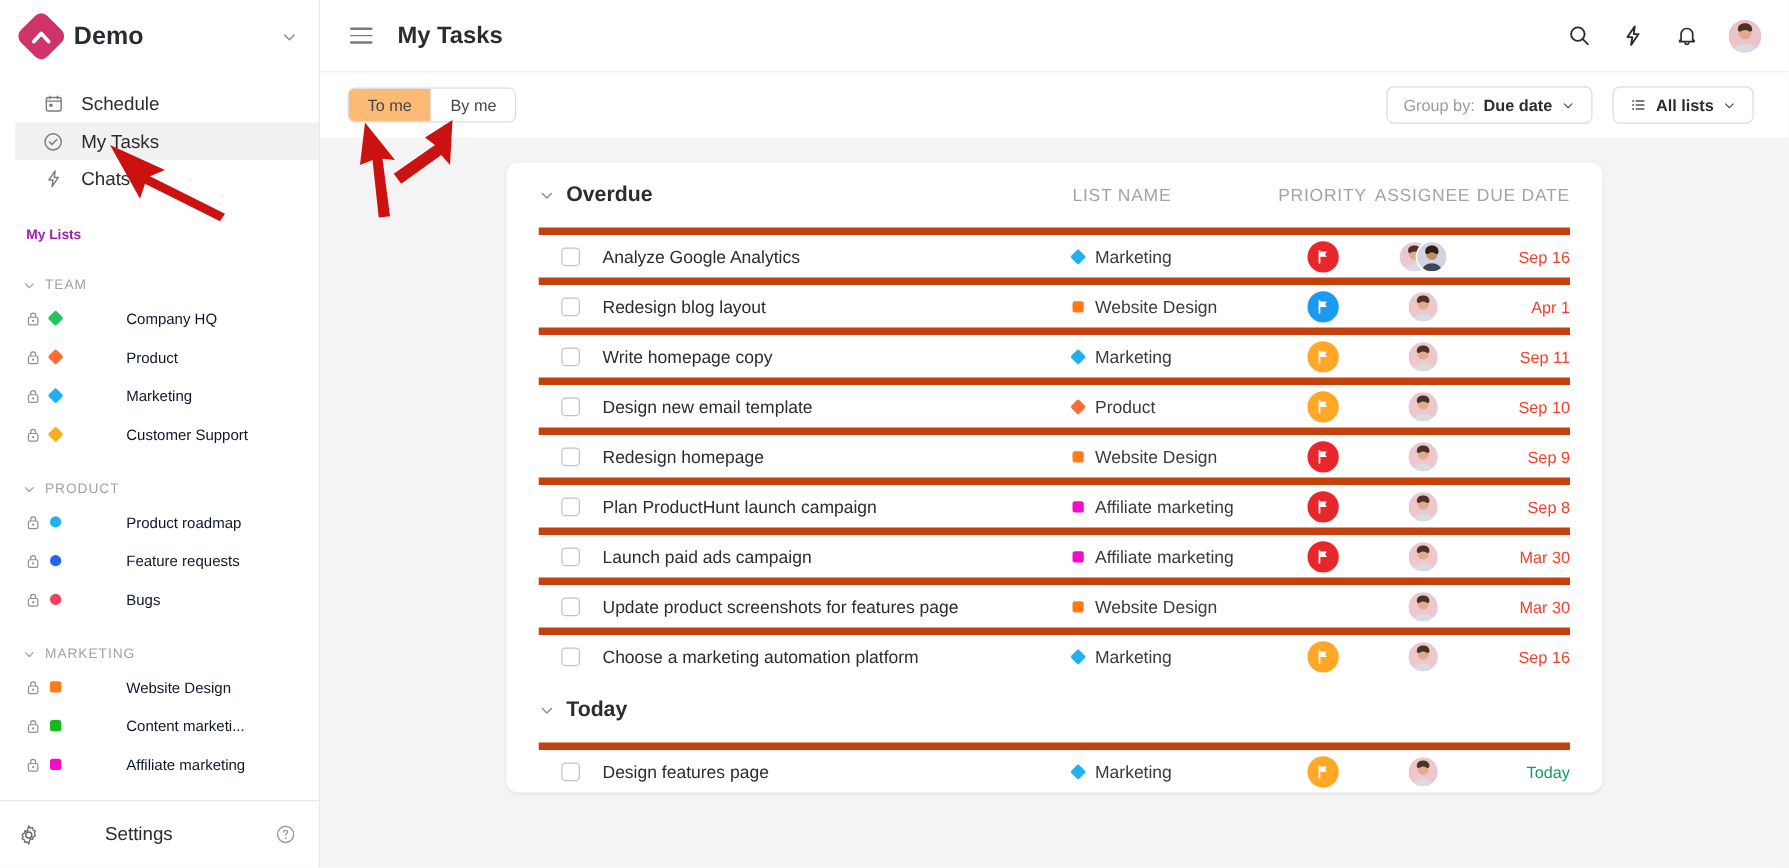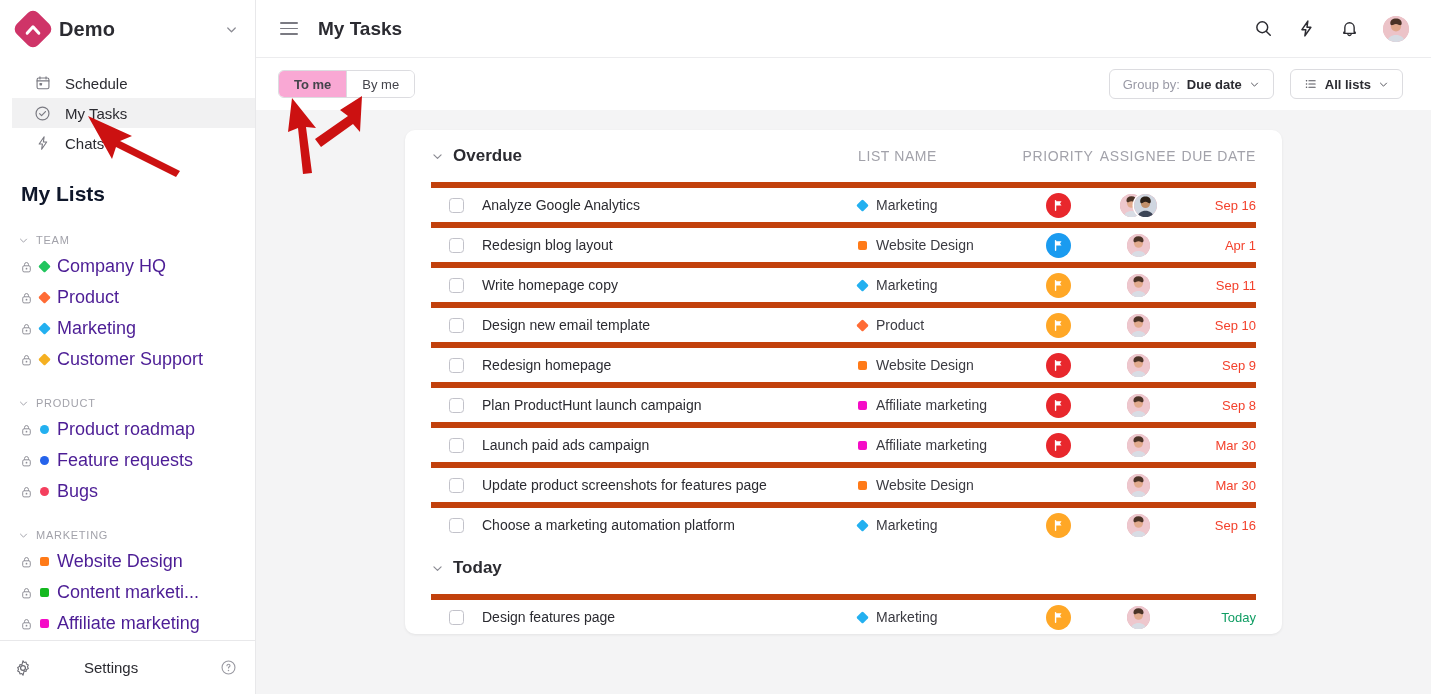--- a/index.html
+++ b/index.html
@@ -36,40 +36,40 @@
   .nav { padding-top: 10px; padding-left: 12px; }
   .nav-item {
     height: 30px; display: flex; align-items: center;
     padding-left: 21px; gap: 13px; cursor: pointer;
   }
   .nav-item.active { background: #f1f1f2; }
   .nav-item .ico { width: 19px; height: 19px; color: #6b6b73; display: flex; align-items: center; justify-content: center; }
   .nav-item .lbl { font-size: 15px; color: #2b2b31; }
 
   .lists-head {
-    font-size: 21px; font-weight: bold; color: #0f172a;
+    font-size: 11px; font-weight: bold; color: #a21caf;
     padding: 24px 0 6px 21px;
   }
   .group-head {
     display: flex; align-items: center; gap: 7px;
     padding: 8px 0 5px 18px;
     font-size: 11px; letter-spacing: .75px; color: #a2a2aa; font-weight: normal;
     cursor: pointer;
     margin-top: 14px;
   }
   .list-item {
     height: 31px; display: flex; align-items: center; gap: 8px;
     padding-left: 21px; cursor: pointer;
   }
   .lock { width: 11px; height: 12px; flex: 0 0 11px; color: #8e8e96; display: flex; }
   .swatch { flex: 0 0 9px; width: 9px; height: 9px; }
   .swatch.diamond { transform: rotate(45deg); border-radius: 1.5px; }
   .swatch.circle { border-radius: 50%; }
   .swatch.square { border-radius: 2px; }
-  .list-label { font-size: 18px; color: #4c1d95; white-space: nowrap; }
+  .list-label { font-size: 12px; color: #0f172a; white-space: nowrap; margin-left: 44px; }
 
   .sidebar-footer {
     margin-top: auto; height: 54px;
     border-top: 1px solid #e8e8ea;
     display: flex; align-items: center; padding: 0 18px 0 14px; gap: 12px;
   }
   .sidebar-footer .lbl { font-size: 15px; color: #2b2b31; margin-left: 40px; }
   .help-btn { margin-left: auto; color: #9a9aa2; display: flex; cursor: pointer; }
 
   
@@ -91,21 +91,21 @@
 
   .toolbar {
     height: 52px; background: #ffffff; flex: 0 0 52px;
     display: flex; align-items: center; padding: 0 28px 0 22px;
   }
   .segmented { display: flex; border-radius: 6px; overflow: hidden; border: 1px solid #dcdce0; }
   .seg {
     padding: 0 15px; height: 26px; display: flex; align-items: center;
     font-size: 13px; color: #44444b; background: #ffffff; cursor: pointer;
   }
-  .seg.active { background: #f9a8d4; font-weight: bold; }
+  .seg.active { background: #fdba74; }
   .seg + .seg { border-left: 1px solid #dcdce0; }
   .toolbar-right { margin-left: auto; display: flex; align-items: center; gap: 16px; }
   .pill {
     height: 30px; border: 1px solid #dcdce0; border-radius: 6px; background: #fff;
     display: flex; align-items: center; gap: 7px; padding: 0 13px;
     font-size: 13px; color: #2b2b31; cursor: pointer;
   }
   .pill .muted { color: #9a9aa6; }
   .pill .strong { font-weight: bold; }
 

